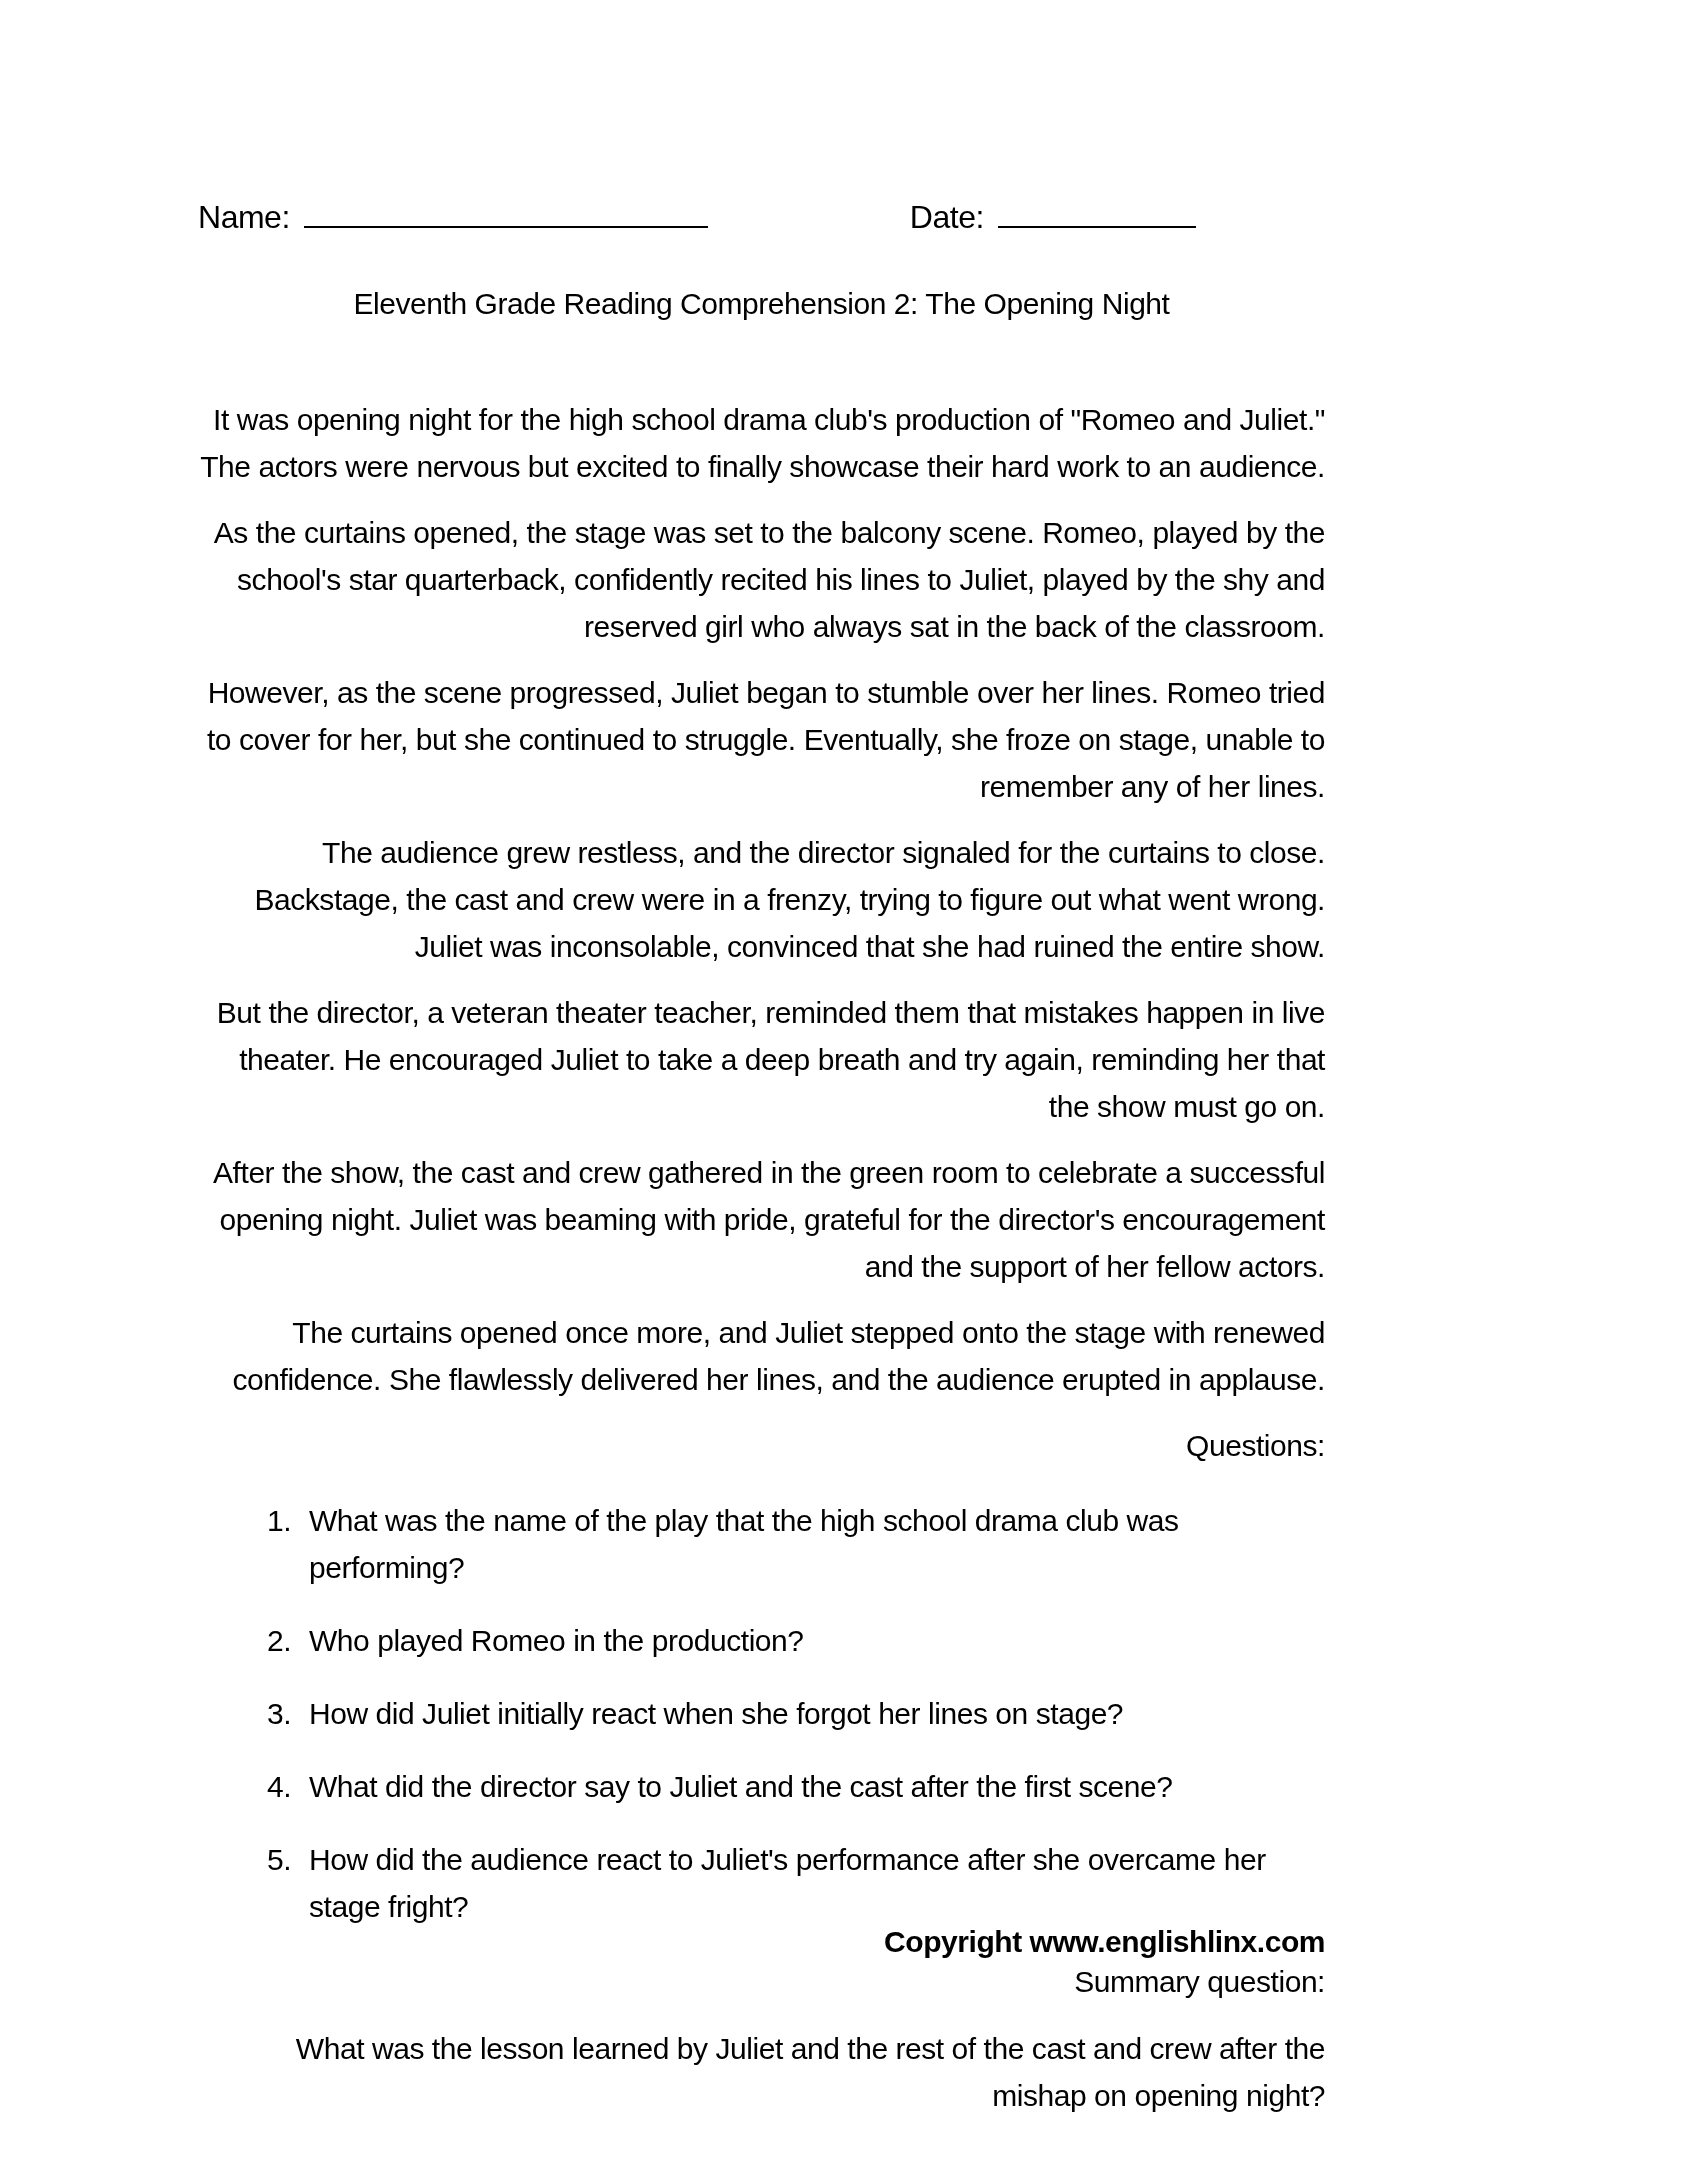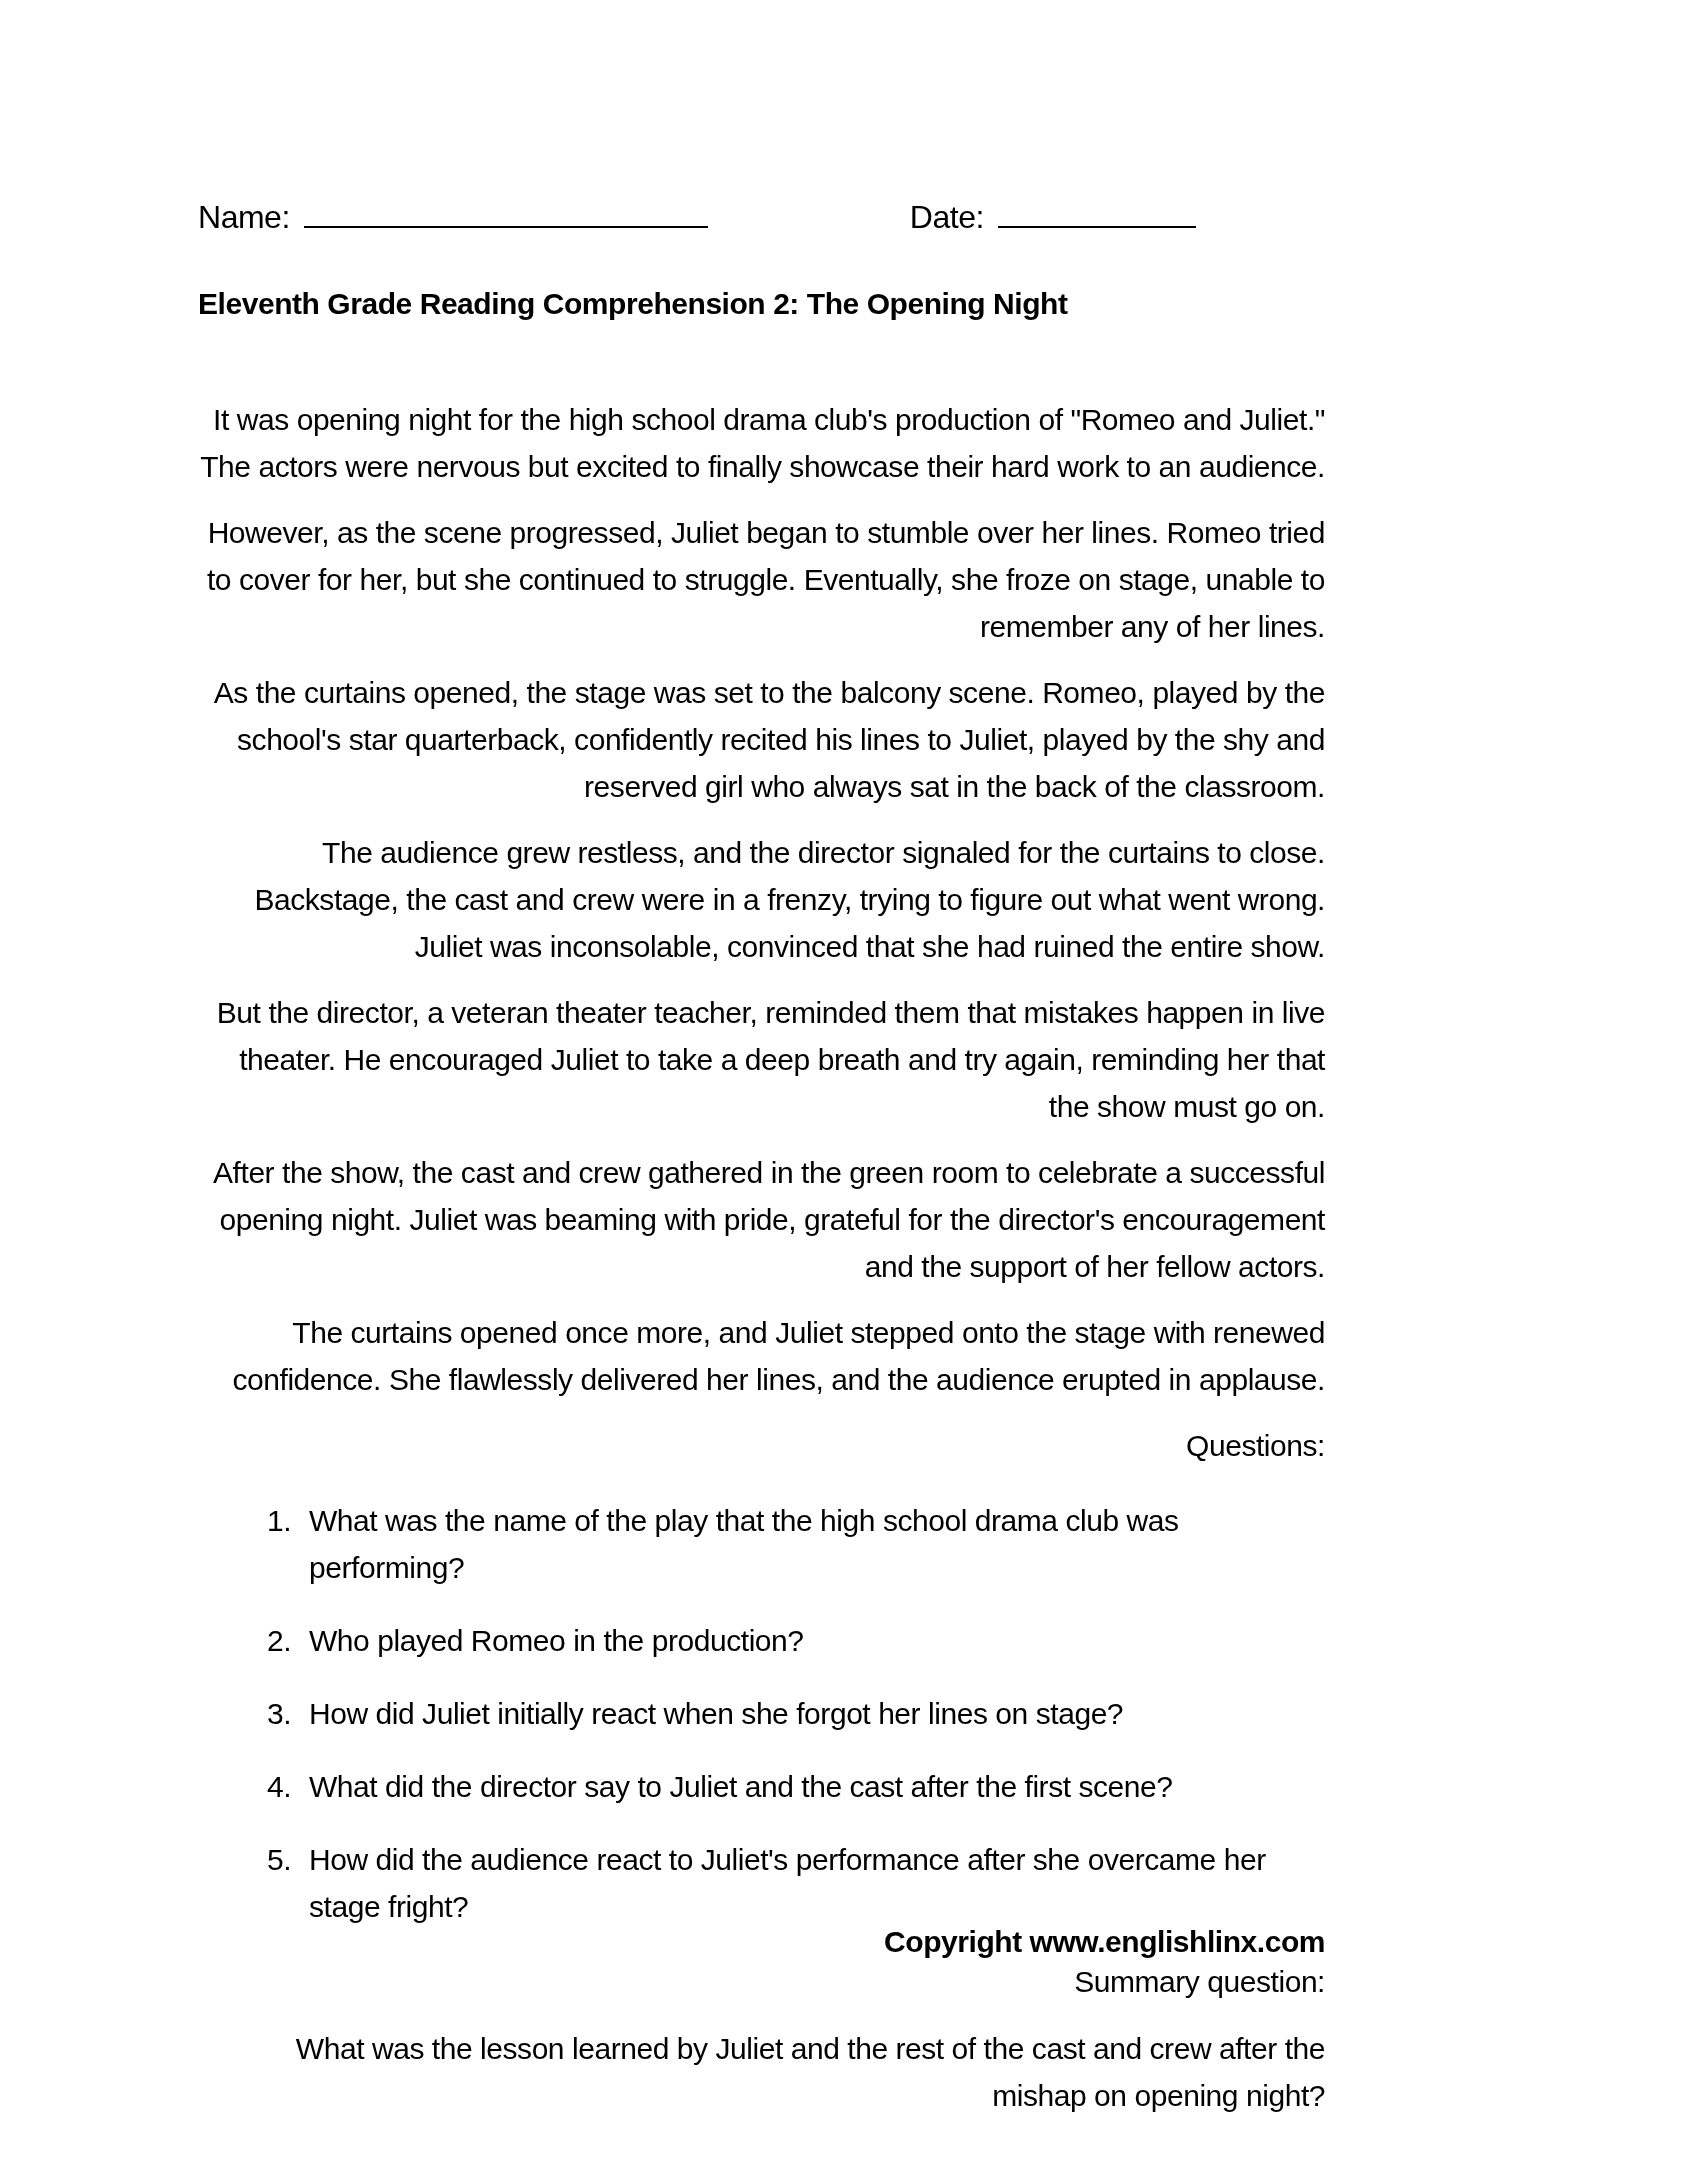--- a/index.html
+++ b/index.html
@@ -33,22 +33,23 @@
     border-bottom: 2.5px solid #000000;
     height: 30px;
     margin-left: 14px;
   }
   .name-line  { width: 404px; }
   .date-group { margin-left: 202px; }
   .date-line  { width: 198px; }
 
   
   .doc-title {
+    text-align: center;
     font-size: 30px;
-    font-weight: bold;
+    font-weight: normal;
     letter-spacing: -0.015em;
     margin: 51px 0 0 0;
   }
 
   
   .passage {
     margin-top: 75px;
   }
   .passage p, .summary-text, .section-heading {
     font-size: 30px;
@@ -99,22 +100,22 @@
     <span>Name:</span>
     <span class="blank-line name-line"></span>
     <span class="date-group">Date:</span>
     <span class="blank-line date-line"></span>
   </div>
 
   <h1 class="doc-title">Eleventh Grade Reading Comprehension 2: The Opening Night</h1>
 
   <div class="passage">
     <p>It was opening night for the high school drama club's production of "Romeo and Juliet." The actors were nervous but excited to finally showcase their hard work to an audience.</p>
+    <p>As the curtains opened, the stage was set to the balcony scene. Romeo, played by the school's star quarterback, confidently recited his lines to Juliet, played by the shy and reserved girl who always sat in the back of the classroom.</p>
     <p>However, as the scene progressed, Juliet began to stumble over her lines. Romeo tried to cover for her, but she continued to struggle. Eventually, she froze on stage, unable to remember any of her lines.</p>
-    <p>As the curtains opened, the stage was set to the balcony scene. Romeo, played by the school's star quarterback, confidently recited his lines to Juliet, played by the shy and reserved girl who always sat in the back of the classroom.</p>
     <p>The audience grew restless, and the director signaled for the curtains to close. Backstage, the cast and crew were in a frenzy, trying to figure out what went wrong. Juliet was inconsolable, convinced that she had ruined the entire show.</p>
     <p>But the director, a veteran theater teacher, reminded them that mistakes happen in live theater. He encouraged Juliet to take a deep breath and try again, reminding her that the show must go on.</p>
     <p>After the show, the cast and crew gathered in the green room to celebrate a successful opening night. Juliet was beaming with pride, grateful for the director's encouragement and the support of her fellow actors.</p>
     <p>The curtains opened once more, and Juliet stepped onto the stage with renewed confidence. She flawlessly delivered her lines, and the audience erupted in applause.</p>
   </div>
 
   <p class="section-heading">Questions:</p>
 
   <ol class="question-list">
     <li>What was the name of the play that the high school drama club was performing?</li>

